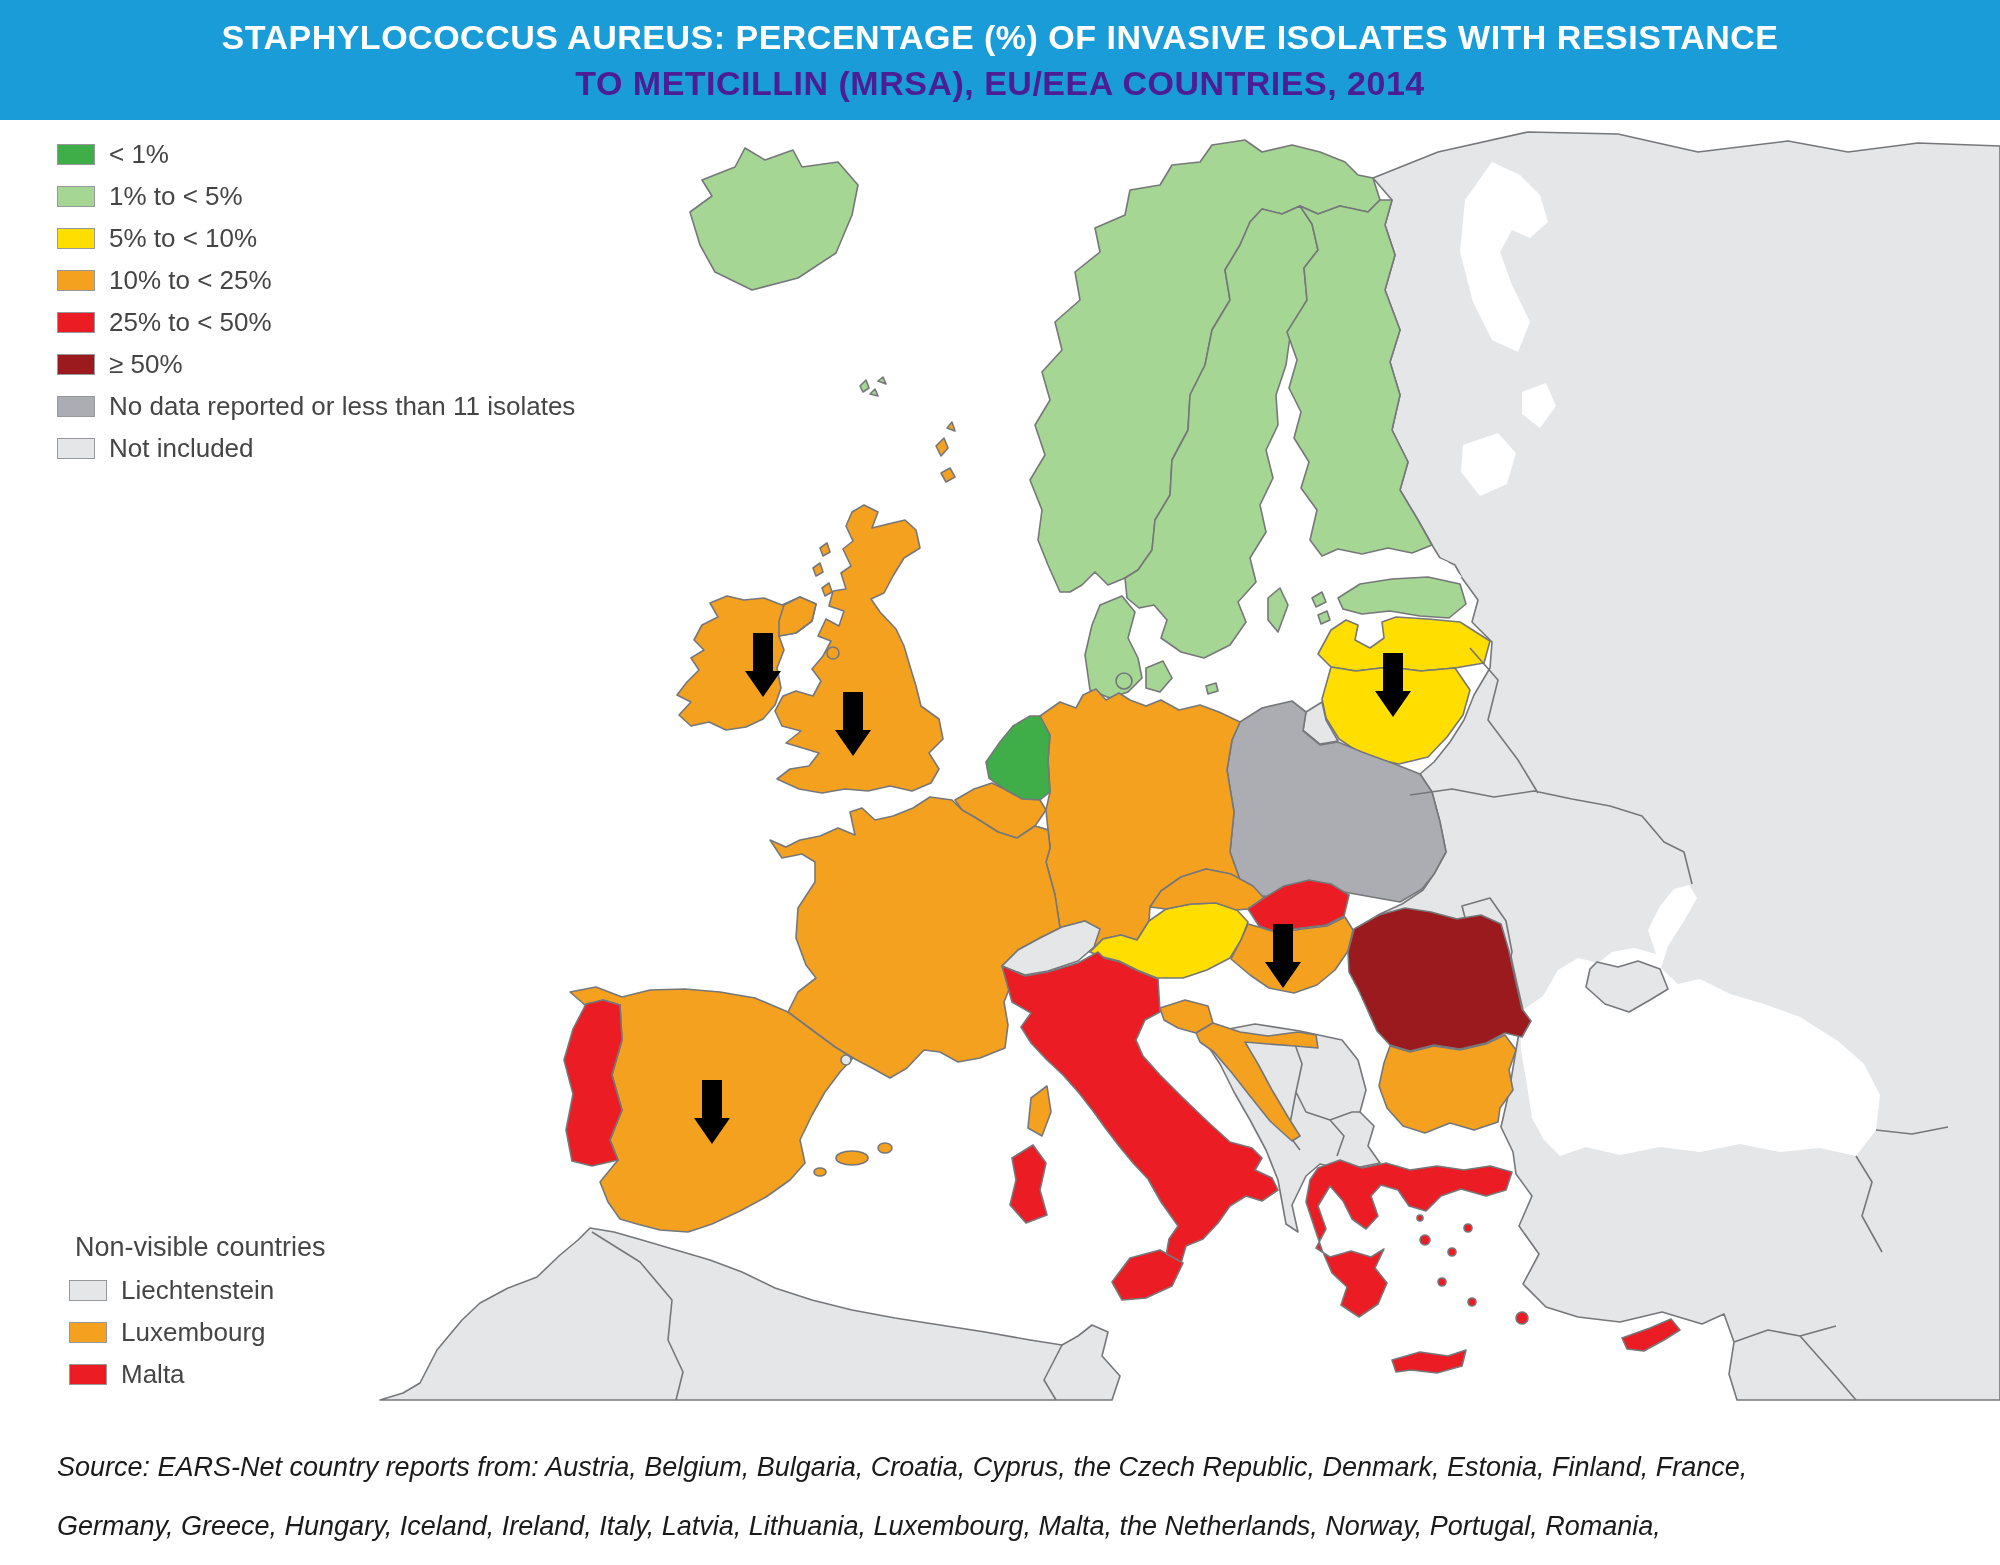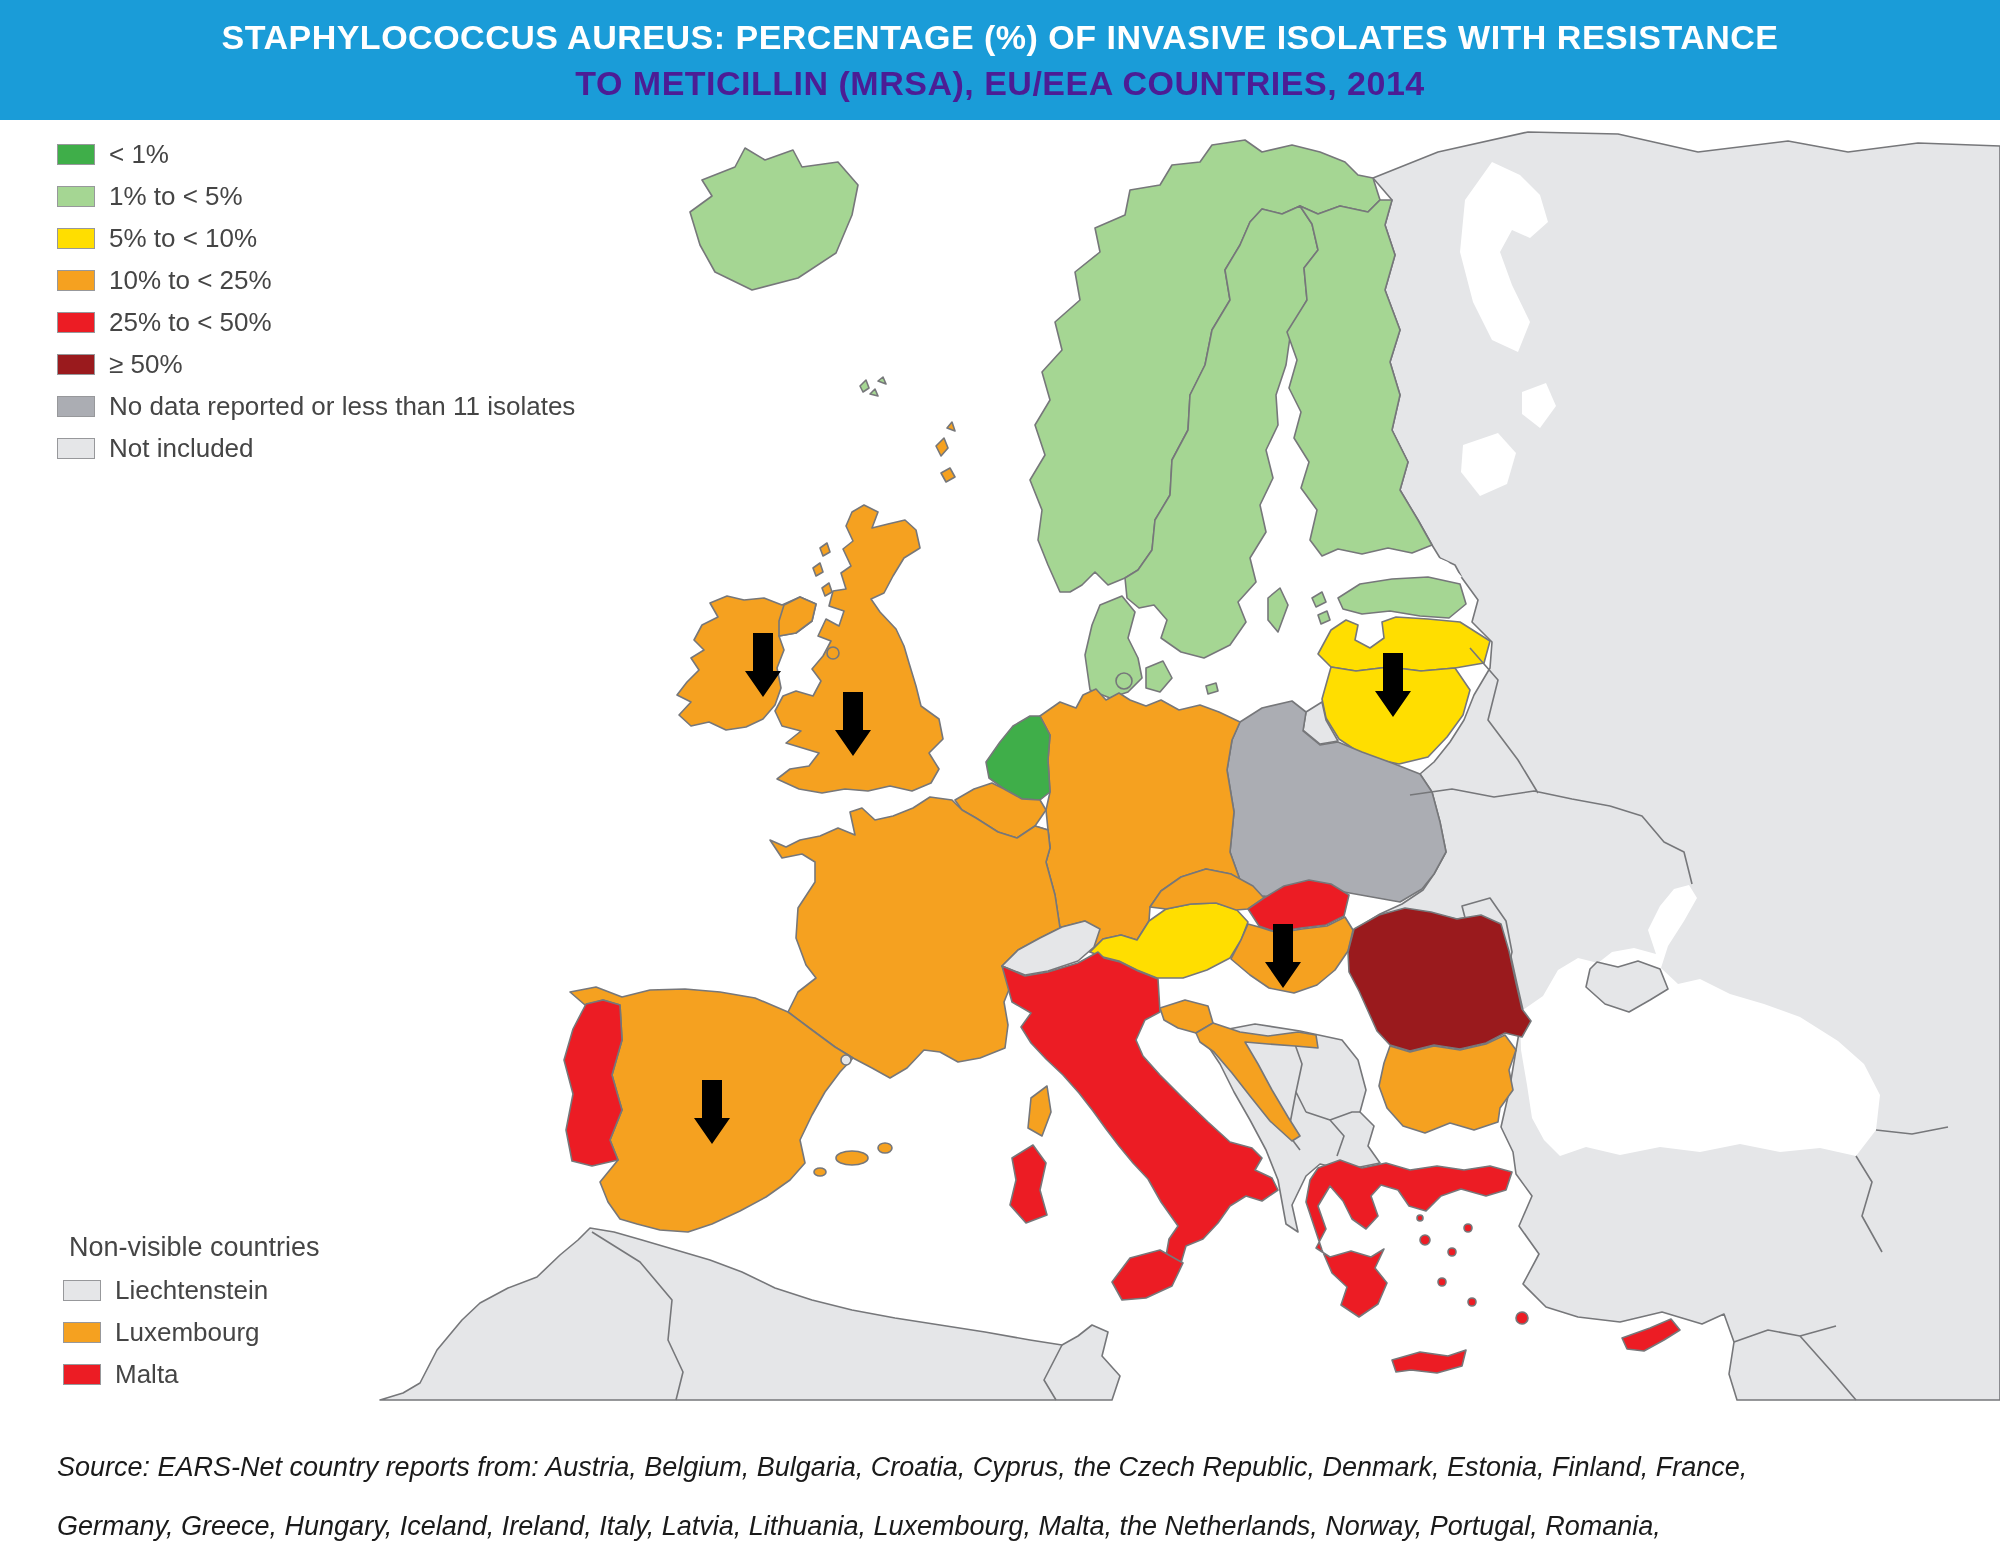--- a/index.html
+++ b/index.html
@@ -5,21 +5,21 @@
   html,body{margin:0;padding:0;background:#fff;}
   body{width:2000px;height:1565px;position:relative;font-family:"Liberation Sans",sans-serif;overflow:hidden;}
   .header{position:absolute;left:0;top:0;width:2000px;height:120px;display:flex;flex-direction:column;justify-content:center;align-items:center;}
   .header .t{color:#fff;font-weight:bold;font-size:34px;letter-spacing:.5px;line-height:46px;text-align:center;}
   .map-wrap{position:absolute;left:0;top:0;width:2000px;height:1565px;padding-left:40px;}
   svg{position:absolute;left:0;top:0;}
   .legend{position:absolute;left:57px;top:133px;}
   .legend-row{display:flex;align-items:center;height:42px;}
   .swatch{width:38px;height:21px;border:1.5px solid #97989b;box-sizing:border-box;margin-right:14px;flex:0 0 auto;}
   .legend-label{font-size:26px;color:#454545;white-space:nowrap;}
-  .nv-legend{position:absolute;left:63px;top:1232px;text-align:right;}
+  .nv-legend{position:absolute;left:69px;top:1232px;text-align:right;}
   .nv-title{font-size:27px;color:#454545;margin-left:6px;margin-bottom:6px;}
   .source{position:absolute;left:57px;top:1438px;width:1700px;font-style:italic;font-size:27px;line-height:59px;color:#1a1a1a;}
 </style>
 </head>
 <body>
 
 <div class="map-wrap">
 <svg width="2000" height="1565" viewBox="0 0 2000 1565">
   <rect x="0" y="120" width="2000" height="1310" fill="#ffffff"></rect>
   <g id="countries-group" stroke-width="1.6" stroke-linejoin="round" fill="#e5e6e8" stroke="#76777a">

